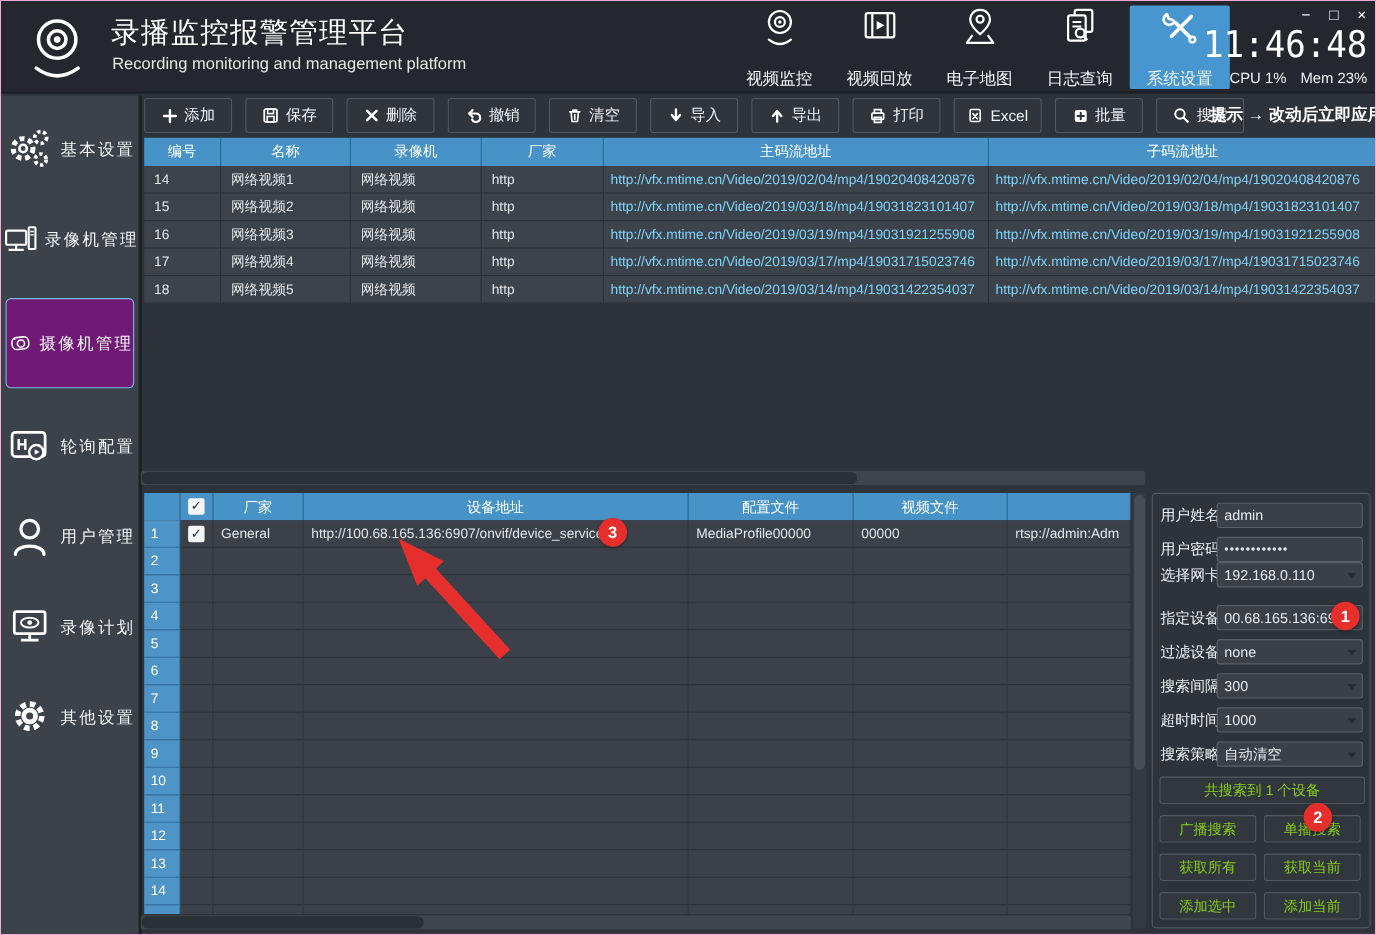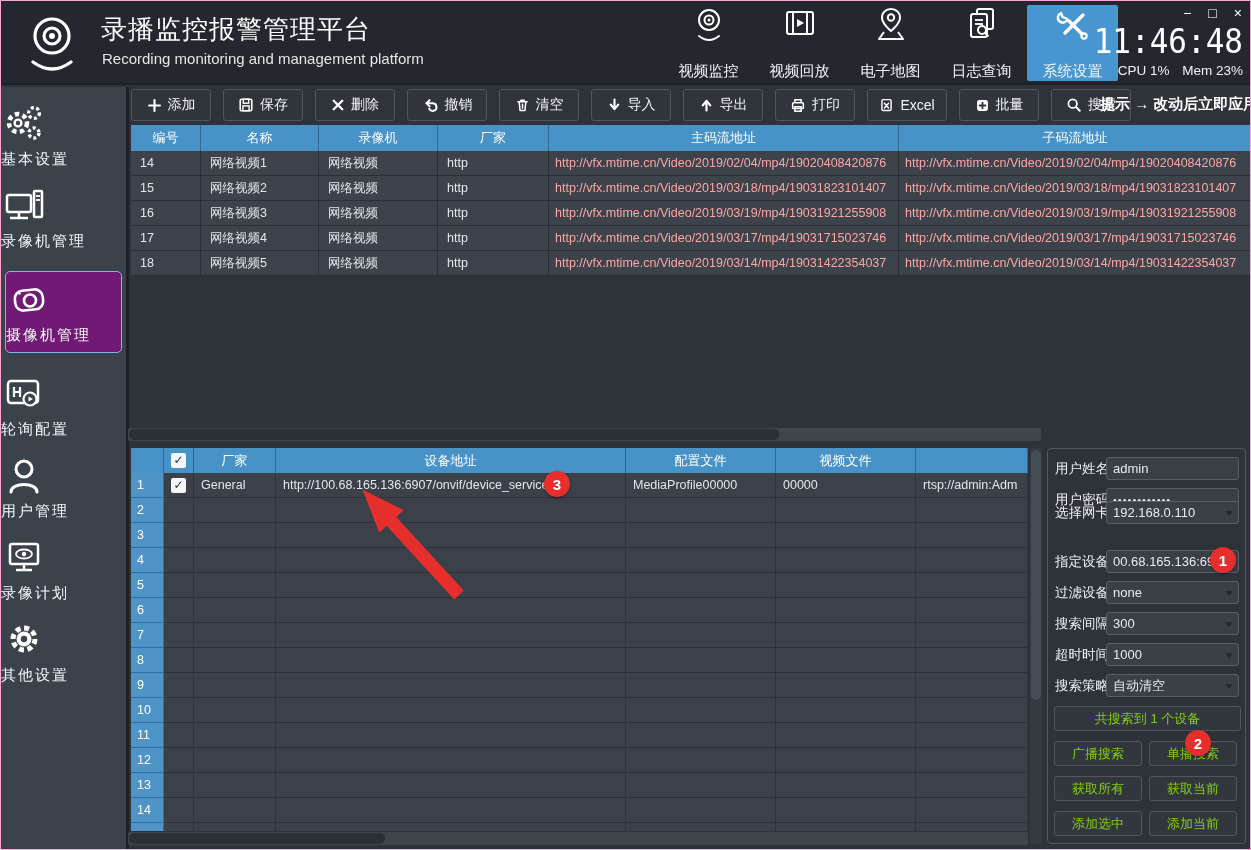--- a/index.html
+++ b/index.html
@@ -17,37 +17,37 @@
   .nav-item .lbl{font-size:15px;color:#f2f4f6;white-space:nowrap}
   .nav-item.active{background:#4796cf}
   .winctrl{position:absolute;right:10px;top:4px;display:flex;gap:17px;font-size:14px;color:#fff}
   .winctrl span{cursor:pointer;line-height:16px}
   .clock{position:absolute;right:9px;top:21px;font-family:"DejaVu Sans Mono",monospace;font-size:31px;color:#fff;letter-spacing:0;transform:scaleY(1.08);transform-origin:top right;white-space:nowrap}
   .stats{position:absolute;right:9px;top:62px;font-size:13.5px;color:#eef0f2;white-space:nowrap}
   .stats span{margin-left:9px}
 
   
   .sidebar{position:absolute;left:0;top:86px;width:128px;height:764px;background:#3b424a;border-right:3px solid #1d2025;padding-top:8px}
-  .side-item{height:82px;display:flex;flex-direction:column;justify-content:center;gap:5px;cursor:pointer}
+  .side-item{height:82px;display:flex;flex-direction:row;align-items:center;justify-content:center;gap:5px;cursor:pointer}
   .side-item .lbl{font-size:15px;color:#f4f6f8;letter-spacing:2px;white-space:nowrap}
   .side-item.active{background:#701a75;border:1px solid #7db8e4;border-radius:5px;margin:12px 4px}
 
   
   .toolbar{position:absolute;left:130px;top:88px;height:32px;display:flex;gap:12px}
   .tbtn{width:80px;height:32px;background:#30353c;border:1px solid #51565e;border-radius:3px;display:flex;align-items:center;justify-content:center;gap:6px;font-size:14px;color:#f0f2f4;cursor:pointer;white-space:nowrap}
   .tip{position:absolute;left:1099px;top:94px;width:152px;font-size:15px;font-weight:bold;color:#fff;white-space:nowrap}
 
   
   .toptable{position:absolute;left:130px;top:124px;width:1121px;height:152px;overflow:hidden}
   .thead{display:flex;height:26px}
   .thcell{background:#4793c8;color:#fff;font-size:13px;display:flex;align-items:center;justify-content:center;border-right:1px solid rgba(0,0,0,.28);white-space:nowrap;overflow:hidden}
   .trow{display:flex;height:25px}
   .tcell{background:#3d434a;border-right:1px solid #2b3036;border-bottom:1px solid #2b3036;font-size:12.5px;color:#e3e6e9;display:flex;align-items:center;padding:0 9px;white-space:nowrap;overflow:hidden}
   .tc0{width:70px}.tc1{width:118px}.tc2{width:119px}.tc3{width:111px}.tc4{width:350px}.tc5{flex:1;min-width:0}
-  .url{color:#fca5a5;padding:0 6px}
+  .url{color:#7dd3fc;padding:0 6px}
 
   
   .hscroll{position:absolute;height:13px;background:#40454c;border-radius:2px}
   .hscroll .thumb{position:absolute;top:1px;height:11px;background:#2b3037;border-radius:5px}
   .hs-top{left:127px;top:427px;width:913px}
   .hs-top .thumb{left:1px;width:650px}
   .hs-bottom{left:127px;top:831px;width:900px}
   .hs-bottom .thumb{left:1px;width:256px}
   .vscroll{position:absolute;left:1029px;top:447px;width:12px;height:396px;background:#353a41;border-radius:2px}
   .vscroll .thumb{position:absolute;left:1px;top:2px;width:10px;height:250px;background:#474d55;border-radius:5px}
@@ -517,21 +517,21 @@
 
   <div class="panel">
     <div class="field" style="top:8px">
       <span class="flabel">用户姓名</span>
       <input value="admin" style="">
     </div>
     <div class="field" style="top:39px">
       <span class="flabel">用户密码</span>
       <input style="letter-spacing: 1px; font-size: 11px;" value="••••••••••••">
     </div>
-    <div class="field" style="top:52px">
+    <div class="field" style="top:62px">
       <span class="flabel">选择网卡</span>
       <div class="fval">
           <span>192.168.0.110</span>
           <span class="caret"></span>
         </div>
     </div>
     <div class="field" style="top:101px">
       <span class="flabel">指定设备</span>
       <input value="00.68.165.136:6907" style="">
     </div>

